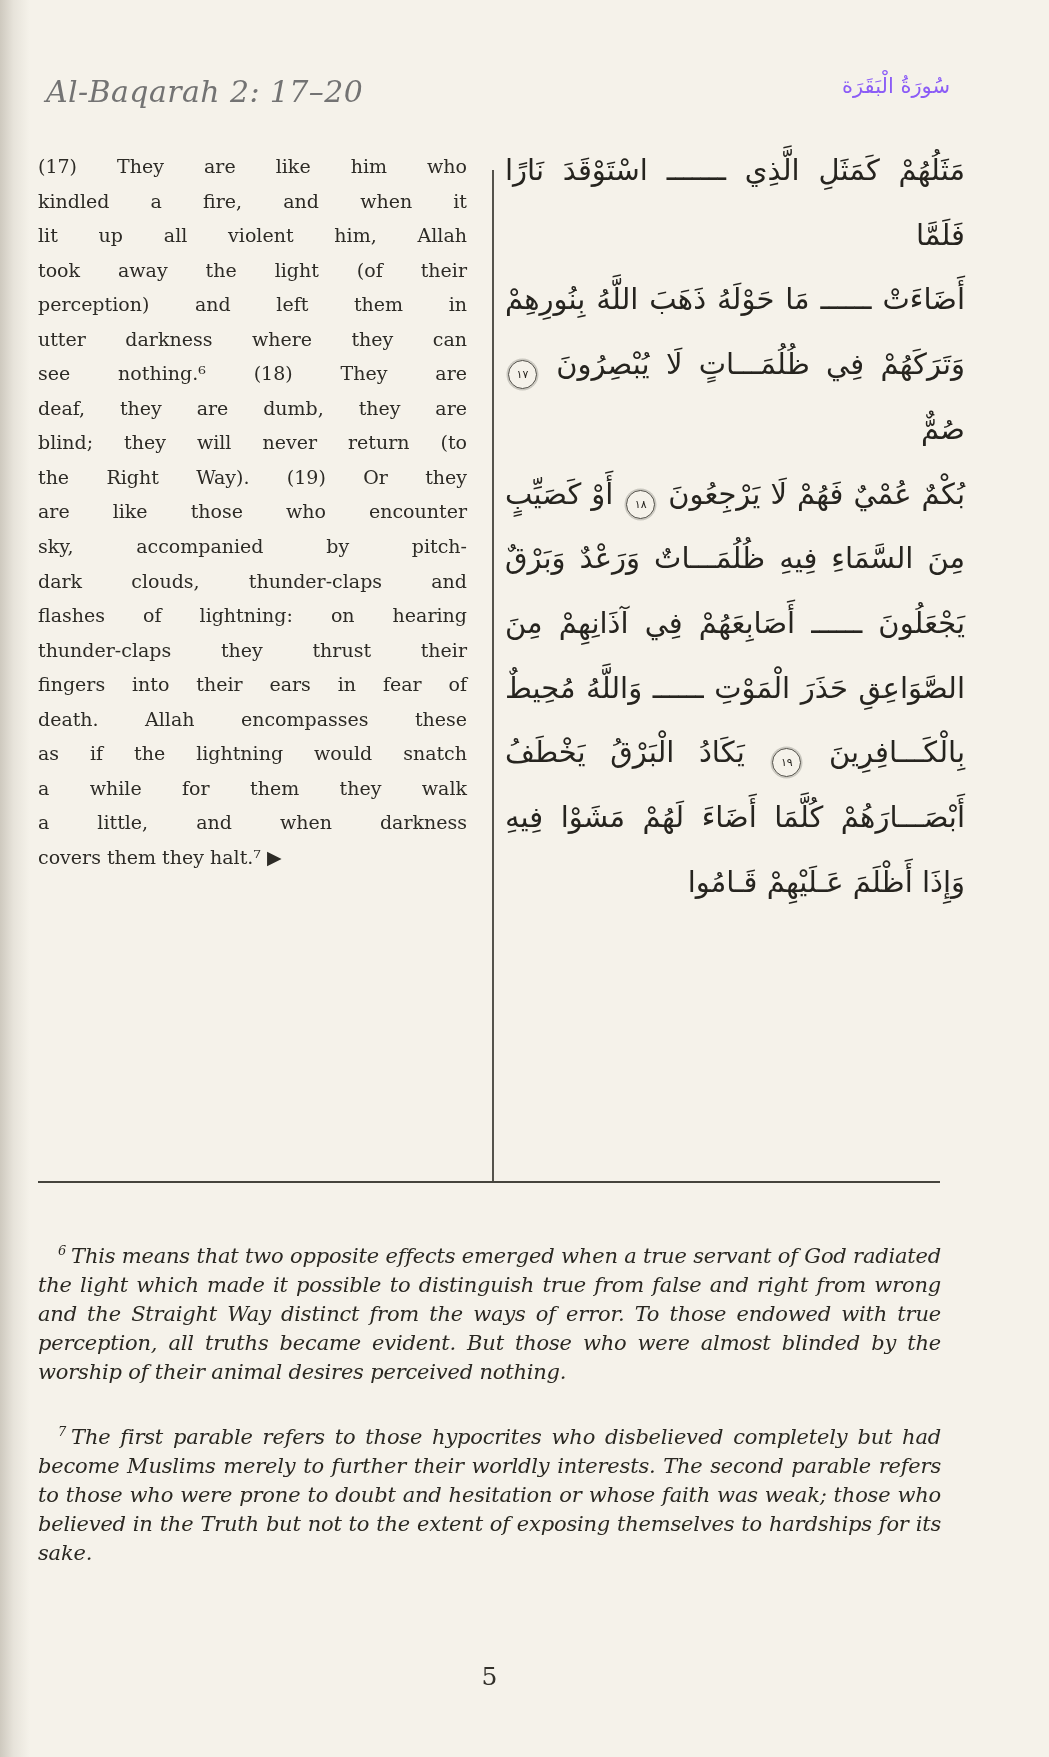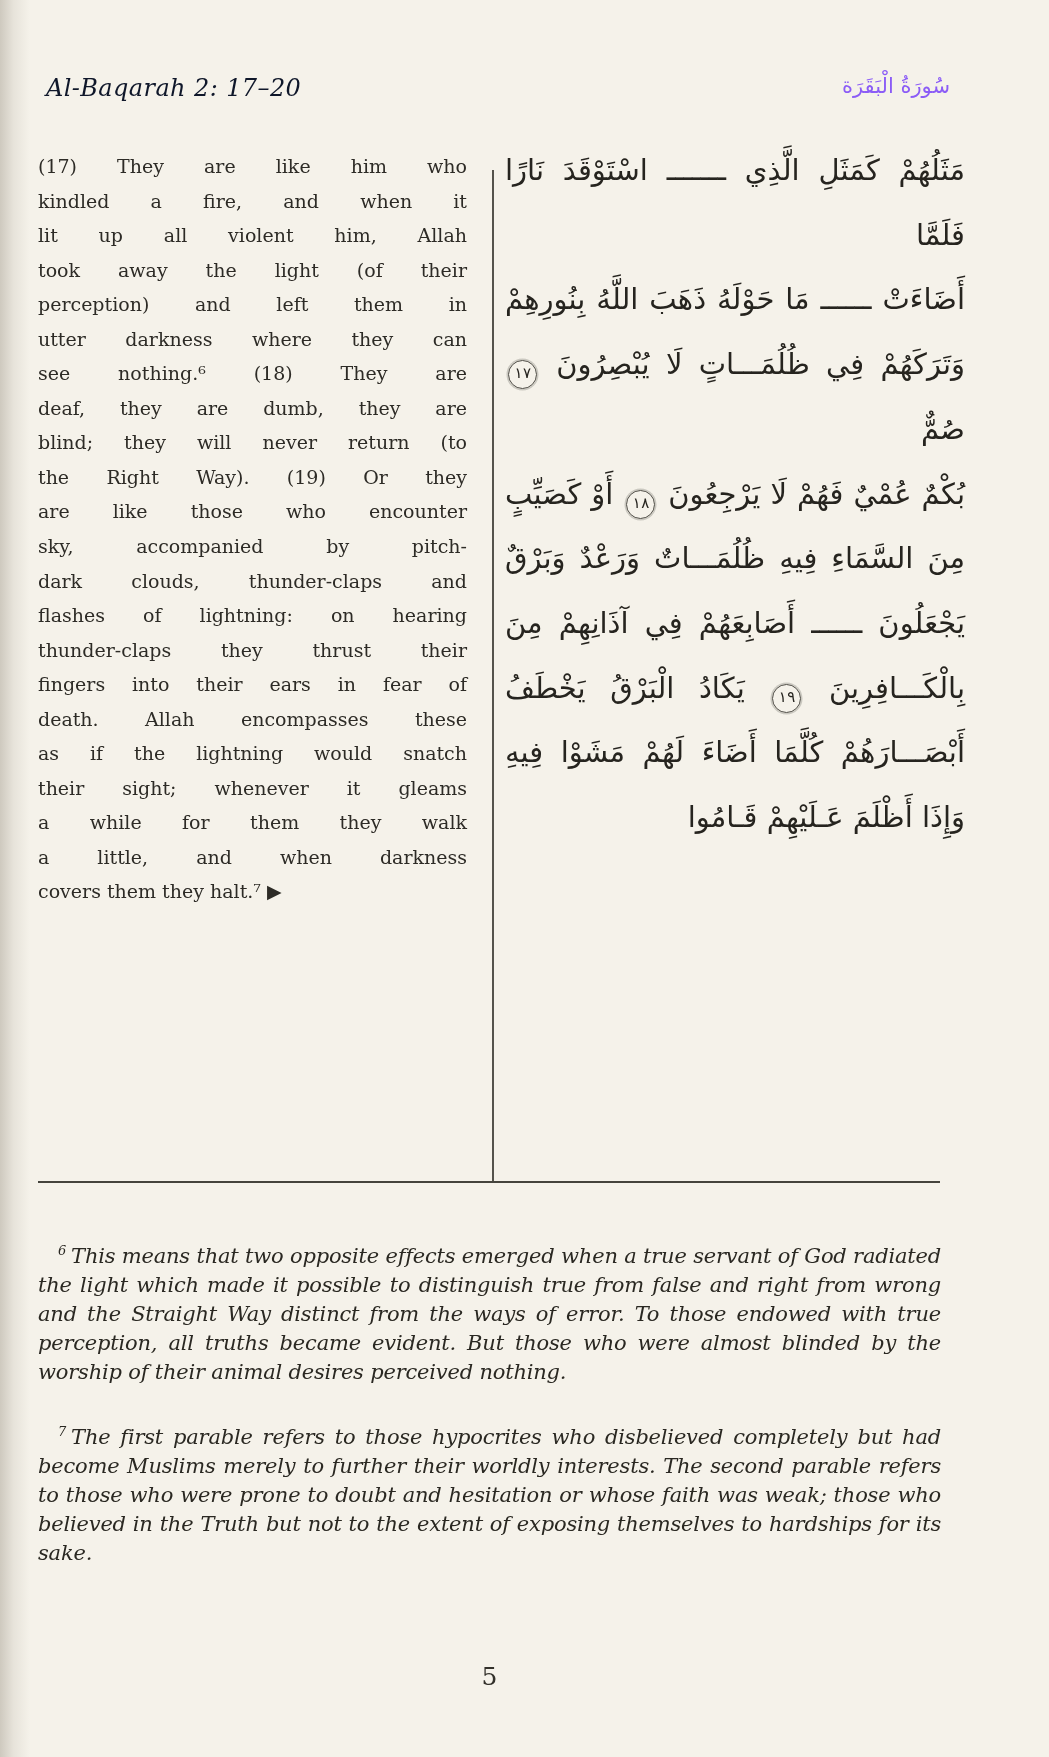--- a/index.html
+++ b/index.html
@@ -18,23 +18,23 @@
     left: 0; top: 0; bottom: 0;
     width: 30px;
     background: linear-gradient(to right, rgba(105,95,78,0.28), rgba(105,95,78,0.10) 45%, rgba(105,95,78,0) 100%);
     pointer-events: none;
   }
   .header-title {
     position: absolute;
     left: 46px; top: 74px;
     font-family: "DejaVu Serif", serif;
     font-style: italic;
-    font-size: 24px;
+    font-size: 30px;
     letter-spacing: 0.4px;
-    color: #0f172a;
+    color: #737373;
   }
   .surah-calligraphy {
     position: absolute;
     right: 99px; top: 74px;
     direction: rtl;
     font-family: "DejaVu Sans", sans-serif;
     font-size: 21px;
     color: #8b5cf6;
   }
   .translation-column {
@@ -64,28 +64,27 @@
     line-height: 64.7px;
     color: #26241f;
   }
   .ar-line { text-align: justify; text-align-last: justify; }
   .ar-line.last { text-align-last: right; }
   .ayah-marker {
     display: inline-block;
     width: 27px; height: 27px;
     border: 1.5px solid #4d4b44;
     border-radius: 50%;
-    font-size: 15px;
+    font-size: 11px;
     line-height: 27px;
     text-align: left;
     text-align-last: center;
     vertical-align: -4px;
     margin: 0 3px;
     box-shadow: 0 0 0 1.5px rgba(77,75,68,0.25);
-    font-family: Liberation Mono, monospace;
   }
   .section-rule {
     position: absolute;
     left: 38px; top: 1181px;
     width: 902px; height: 2px;
     background: #45443d;
   }
   .footnotes {
     position: absolute;
     left: 38px; top: 1236px;
@@ -136,35 +135,35 @@
       <div class="eng-line">blind; they will never return (to</div>
       <div class="eng-line">the Right Way). (19) Or they</div>
       <div class="eng-line">are like those who encounter</div>
       <div class="eng-line">sky, accompanied by pitch-</div>
       <div class="eng-line">dark clouds, thunder-claps and</div>
       <div class="eng-line">flashes of lightning: on hearing</div>
       <div class="eng-line">thunder-claps they thrust their</div>
       <div class="eng-line">fingers into their ears in fear of</div>
       <div class="eng-line">death. Allah encompasses these</div>
       <div class="eng-line">as if the lightning would snatch</div>
-      <div class="eng-line">their sight; whenever it gleams</div>
       <div class="eng-line">a while for them they walk</div>
       <div class="eng-line">a little, and when darkness</div>
       <div class="eng-line last">covers them they halt.⁷ ▶</div>
     </div>
 
   <div class="column-divider"></div>
 
   <div class="arabic-column">
       <div class="ar-line"><span>مَثَلُهُمْ كَمَثَلِ الَّذِي ـــــــ اسْتَوْقَدَ نَارًا فَلَمَّا</span></div>
       <div class="ar-line"><span>أَضَاءَتْ ــــــ مَا حَوْلَهُ ذَهَبَ اللَّهُ بِنُورِهِمْ</span></div>
       <div class="ar-line"><span>وَتَرَكَهُمْ فِي ظُلُمَـــاتٍ لَا يُبْصِرُونَ </span><span class="ayah-marker">١٧</span><span> صُمٌّ</span></div>
       <div class="ar-line"><span>بُكْمٌ عُمْيٌ فَهُمْ لَا يَرْجِعُونَ </span><span class="ayah-marker">١٨</span><span> أَوْ كَصَيِّبٍ</span></div>
       <div class="ar-line"><span>مِنَ السَّمَاءِ فِيهِ ظُلُمَـــاتٌ وَرَعْدٌ وَبَرْقٌ</span></div>
       <div class="ar-line"><span>يَجْعَلُونَ ــــــ أَصَابِعَهُمْ فِي آذَانِهِمْ مِنَ</span></div>
+      <div class="ar-line"><span>الصَّوَاعِقِ حَذَرَ الْمَوْتِ ــــــ وَاللَّهُ مُحِيطٌ</span></div>
       <div class="ar-line"><span>بِالْكَـــافِرِينَ </span><span class="ayah-marker">١٩</span><span> يَكَادُ الْبَرْقُ يَخْطَفُ</span></div>
       <div class="ar-line"><span>أَبْصَـــارَهُمْ كُلَّمَا أَضَاءَ لَهُمْ مَشَوْا فِيهِ</span></div>
       <div class="ar-line last"><span>وَإِذَا أَظْلَمَ عَـلَيْهِمْ قَـامُوا</span></div>
     </div>
 
   <div class="section-rule"></div>
 
   <div class="footnotes">
     <p class="footnote"><span class="fn-marker">6</span><span>This means that two opposite effects emerged when a true servant of God radiated the light which made it possible to distinguish true from false and right from wrong and the Straight Way distinct from the ways of error. To those endowed with true perception, all truths became evident. But those who were almost blinded by the worship of their animal desires perceived nothing.</span></p>
     <p class="footnote"><span class="fn-marker">7</span><span>The first parable refers to those hypocrites who disbelieved completely but had become Muslims merely to further their worldly interests. The second parable refers to those who were prone to doubt and hesitation or whose faith was weak; those who believed in the Truth but not to the extent of exposing themselves to hardships for its sake.</span></p>

